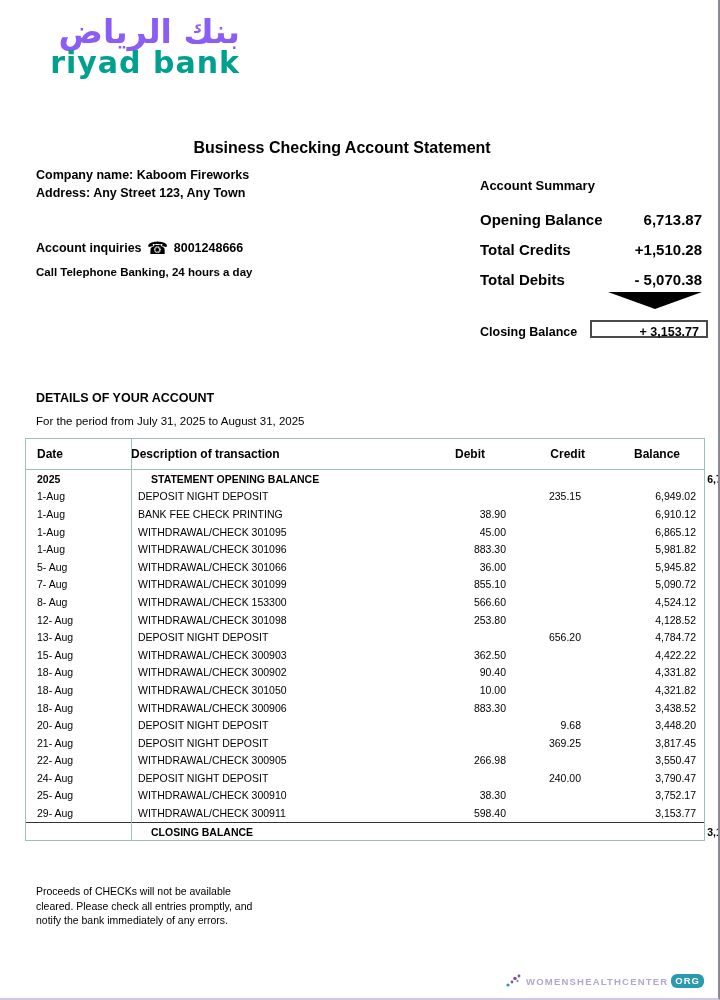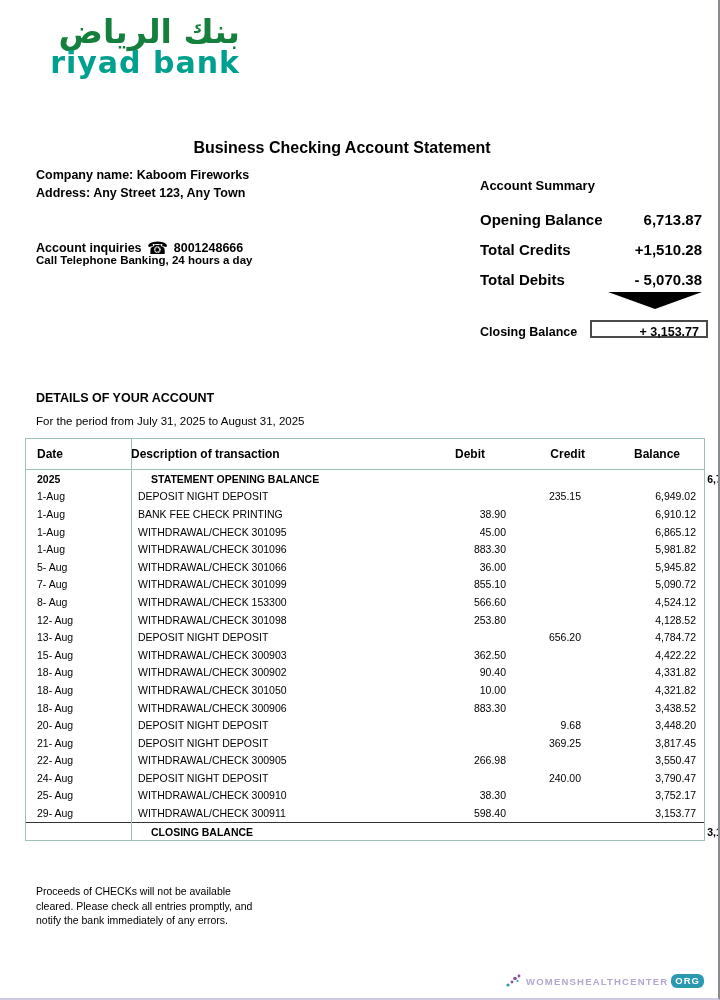--- a/index.html
+++ b/index.html
@@ -5,29 +5,29 @@
   * { margin:0; padding:0; box-sizing:border-box; }
   html,body { background:#fff; }
   body { font-family:"Liberation Sans", sans-serif; color:#000; }
   .page {
     position:relative; width:720px; height:1000px; background:#fff; overflow:hidden;
     border-right:2px solid #8a8a92; border-bottom:2px solid #cfc8e2;
   }
 
   
   .logo { position:absolute; left:20px; top:14px; width:220px; text-align:right; }
-  .logo-ar { font-family:"DejaVu Sans", sans-serif; font-weight:bold; font-size:33px; line-height:36px; color:#15803d; }
+  .logo-ar { font-family:"DejaVu Sans", sans-serif; font-weight:bold; font-size:33px; line-height:36px; color:#8b5cf6; }
   .logo-en { font-family:"DejaVu Sans", sans-serif; font-weight:bold; font-size:30px; line-height:30px; color:#00a08e; letter-spacing:1px; margin-top:-2px; }
 
   
   .doc-title { position:absolute; left:0; top:139px; width:684px; text-align:center; font-size:16px; font-weight:bold; }
   .company { position:absolute; left:36px; top:166px; font-size:12.5px; font-weight:bold; line-height:18px; }
   .inquiries { position:absolute; left:36px; top:238px; font-size:12.5px; font-weight:bold; }
   .phone-icon { font-family:"DejaVu Sans", sans-serif; font-size:17px; vertical-align:-2px; padding:0 2px; }
-  .telebank { position:absolute; left:36px; top:254px; font-size:11.5px; font-weight:bold; }
+  .telebank { position:absolute; left:36px; top:266px; font-size:11.5px; font-weight:bold; }
 
   
   .summary { position:absolute; left:480px; top:178px; width:228px; }
   .summary-heading { position:absolute; left:0; top:0; font-size:13px; font-weight:bold; }
   .summary-row { position:absolute; left:0; width:222px; font-size:15px; font-weight:bold; }
   .summary-row .val { position:absolute; right:0; }
   .arrow-down { position:absolute; right:6px; top:114px; width:0; height:0;
     border-left:47px solid transparent; border-right:47px solid transparent; border-top:17px solid #000; }
   .closing-row { position:absolute; left:0; top:142px; width:228px; }
   .closing-label { font-size:12.5px; font-weight:bold; line-height:24px; }

